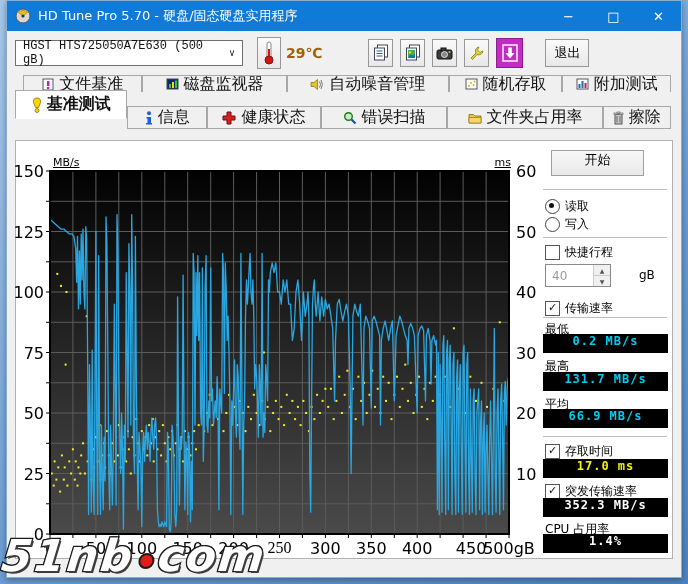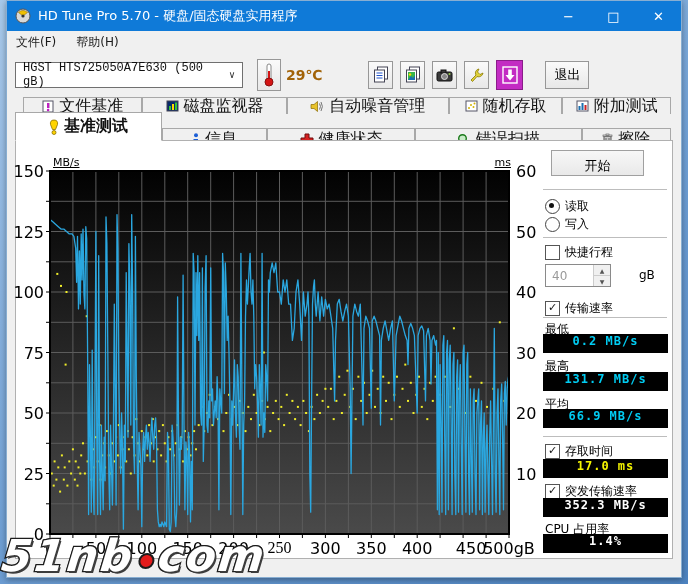--- a/index.html
+++ b/index.html
@@ -42,21 +42,21 @@
   
   .chart-wrap{position:absolute;left:34px;top:30px;width:459px;height:363px}
   .chart-wrap svg{overflow:visible;display:block}
   .axis-unit{position:absolute;font-size:11px;color:#000;text-decoration:underline}
   .unit-left{left:3px;top:-15px}
   .unit-right{left:461px;top:-15px;transform:translateX(-100%)}
   .axis-lab{position:absolute;font-size:16px;color:#000;white-space:nowrap}
   
   .panel{position:absolute;top:0;bottom:0;right:2px;width:127px;font-size:12px;color:#000}
   .panel .sep{position:absolute;left:0;right:3px;height:1px;background:#bdbdbd}
-  .btn{border:1px solid #a0a0a0;background:linear-gradient(#f7f7f7,#e9e9e9);display:flex;align-items:flex-end;justify-content:center;box-sizing:border-box}
+  .btn{border:1px solid #a0a0a0;background:linear-gradient(#f7f7f7,#e9e9e9);display:flex;align-items:flex-start;justify-content:center;box-sizing:border-box}
   .start-btn{position:absolute;left:8px;top:9px;width:93px;height:26px;font-size:13px}
   .prow{position:absolute;left:2px;display:flex;align-items:center;gap:5px}
   .radio{width:13px;height:13px;border:1px solid #444;border-radius:50%;background:#fff;flex:none;position:relative}
   .radio.on::after{content:"";position:absolute;left:3px;top:3px;width:5px;height:5px;border-radius:50%;background:#111}
   .cbox{width:13px;height:13px;border:1px solid #555;background:#fff;flex:none;font-size:11px;font-weight:bold;
         line-height:12px;text-align:center;color:#111}
   .spin{position:absolute;left:2px;top:123px;width:66px;height:23px;border:1px solid #8a8a8a;background:#fff;
         box-sizing:border-box;display:flex}
   .spin .val{flex:1;font-size:12px;color:#9a9a9a;display:flex;align-items:center;padding-left:6px}
   .spin .arrows{width:16px;display:flex;flex-direction:column;border-left:1px solid #ccc}
@@ -87,24 +87,20 @@
       <circle cx="8" cy="8" r="1.6" fill="#333"></circle>
     </svg>
     <span>HD Tune Pro 5.70 - 硬盘/固态硬盘实用程序</span>
     <div class="win-controls">
       <span class="win-btn">−</span>
       <span class="win-btn">□</span>
       <span class="win-btn">✕</span>
     </div>
   </div>
 
-  <div class="menubar">
-    <span>文件(F)</span>
-    <span>帮助(H)</span>
-  </div>
 
   <div class="toolbar">
     <div class="combo">
       <span>HGST HTS725050A7E630 (500 gB)</span>
       <span class="chev">∨</span>
     </div>
     <div class="tool-btn thermo-btn">
       <svg width="10" height="24" viewBox="0 0 10 24">
         <rect x="3" y="1" width="4" height="16" rx="2" fill="#fff" stroke="#888"></rect>
         <rect x="4" y="8" width="2" height="9" fill="#d41414"></rect>
@@ -224,20 +220,27 @@
         <path d="M5 1 L9 1 L9 5 L13 5 L13 9 L9 9 L9 13 L5 13 L5 9 L1 9 L1 5 L5 5 Z" fill="#d42020" stroke="#6e0c0c" stroke-width="1"></path>
       </svg>
       <span>健康状态</span>
     </div>
     <div class="tab" style="flex:128">
       <svg class="ticon" width="14" height="14" viewBox="0 0 14 14">
         <circle cx="5.5" cy="5.5" r="3.8" fill="#c9ecc9" stroke="#1b7a1b" stroke-width="1.4"></circle>
         <line x1="8.5" y1="8.5" x2="12.5" y2="12.5" stroke="#1a4fa0" stroke-width="2.2"></line>
       </svg>
       <span>错误扫描</span>
+    </div>
+    <div class="tab" style="flex:157">
+      <svg class="ticon" width="14" height="12" viewBox="0 0 14 12">
+        <path d="M1 2.5 L5.5 2.5 L7 4 L13 4 L13 11 L1 11 Z" fill="#ecc440" stroke="#8a6a00" stroke-width=".8"></path>
+        <path d="M1 5.5 L13 5.5 L13 11 L1 11 Z" fill="#f6d668" stroke="#8a6a00" stroke-width=".6"></path>
+      </svg>
+      <span>文件夹占用率</span>
     </div>
     <div class="tab" style="flex:68">
       <svg class="ticon" width="11" height="14" viewBox="0 0 11 14">
         <rect x="2" y="3.5" width="7" height="9.5" fill="#c9c9c9" stroke="#555"></rect>
         <rect x="1" y="2" width="9" height="1.6" fill="#dedede" stroke="#555" stroke-width=".6"></rect>
         <rect x="4" y="1" width="3" height="1.4" fill="#dedede" stroke="#555" stroke-width=".6"></rect>
         <line x1="4" y1="5" x2="4" y2="11.5" stroke="#666"></line>
           <line x1="7" y1="5" x2="7" y2="11.5" stroke="#666"></line>
       </svg>
       <span>擦除</span>

